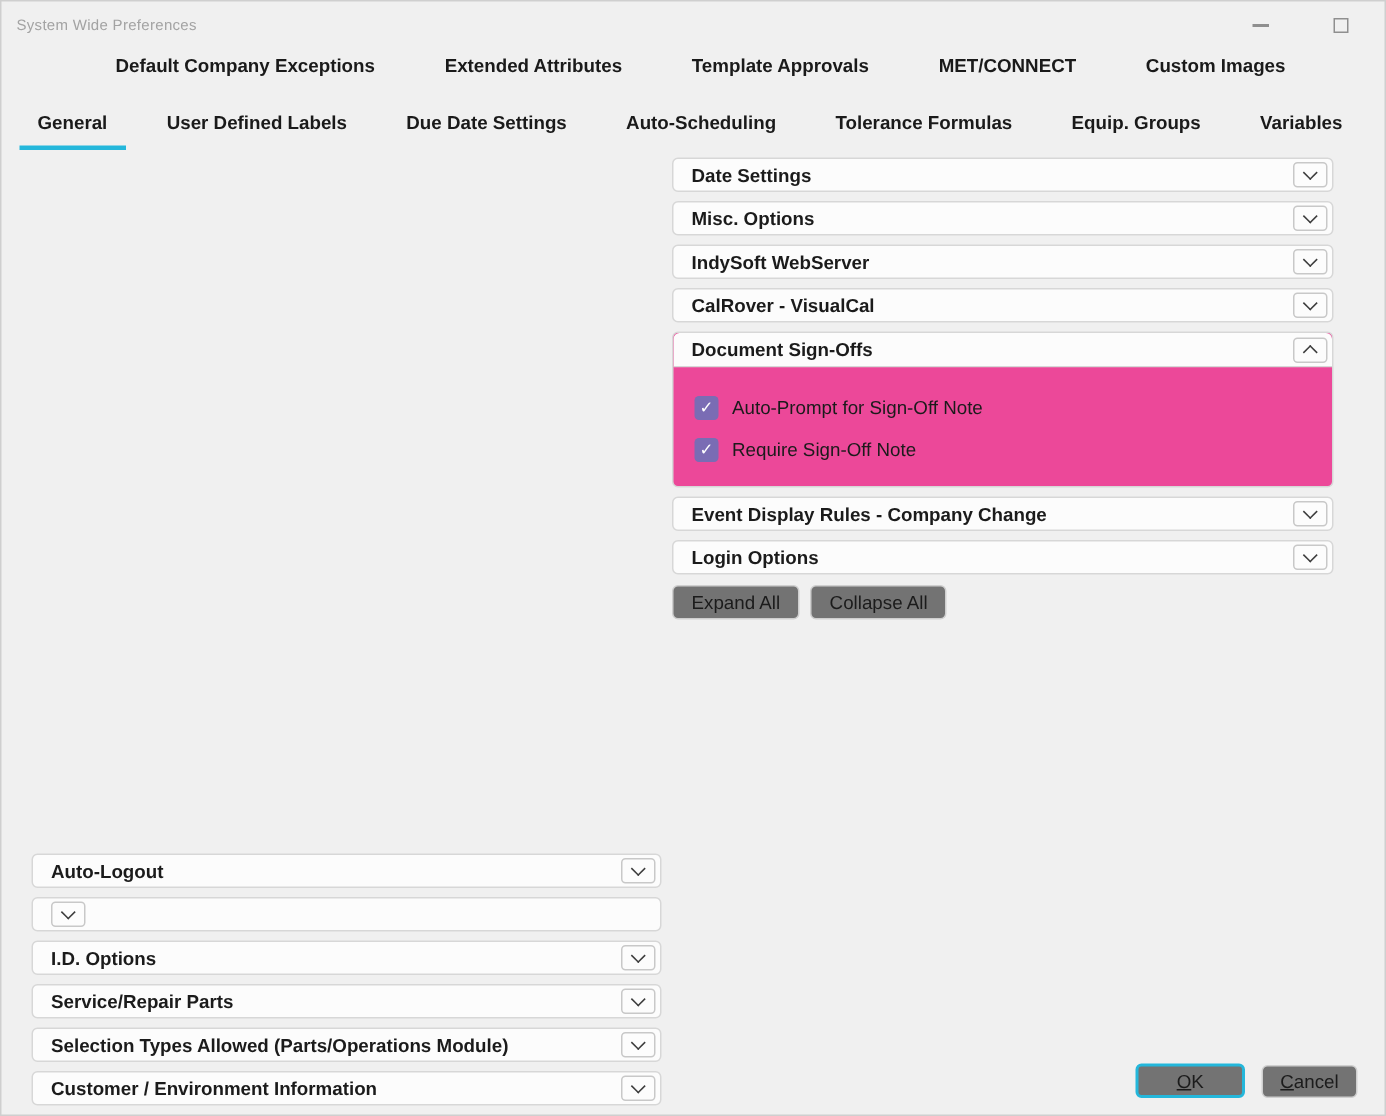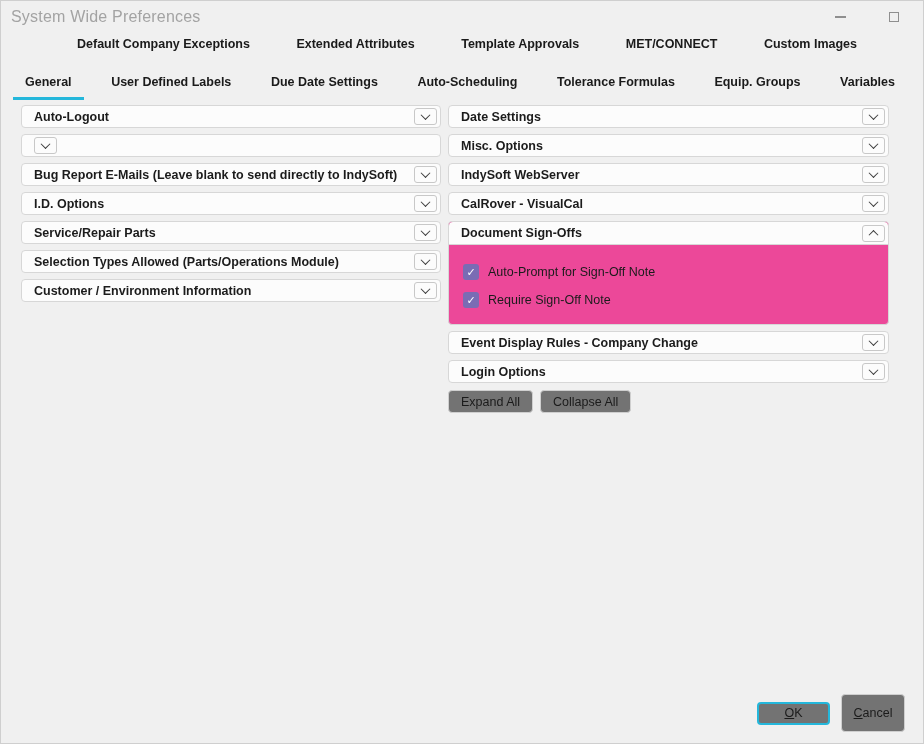--- a/index.html
+++ b/index.html
@@ -14,21 +14,21 @@
     position: absolute; inset: 0;
     background: #f0f0f0;
     border: 1px solid #cfcfcf;
   }
   
   .titlebar {
     position: absolute; top: 0; left: 0; right: 0; height: 32px;
     display: flex; align-items: center;
   }
   .titlebar .title {
-    margin-left: 10px; font-size: 16px; color: #a3a3a3; letter-spacing: 0.2px;
+    margin-left: 10px; font-size: 10px; color: #a3a3a3; letter-spacing: 0.2px;
   }
   .win-controls {
     position: absolute; right: 14px; top: 0; height: 32px;
     display: flex; align-items: center; gap: 24px;
   }
   .win-btn {
     width: 30px; height: 28px; display: flex; align-items: center; justify-content: center;
     cursor: default;
   }
   .min-glyph { width: 11px; height: 2px; background: #8f8f8f; display: inline-block; }
@@ -41,21 +41,21 @@
     font-size: 12.5px; font-weight: bold; color: #1a1a1a;
     padding: 2px 12px 8px 12px; white-space: nowrap; cursor: default;
   }
   .tab.selected { border-bottom: 3px solid var(--accent); }
   
   .content {
     position: absolute; top: 104px; left: 20px; right: 0; bottom: 0;
     display: flex;
   }
   .col { display: flex; flex-direction: column; }
-  .col.left  { width: 420px; margin-right: 7px; }
+  .col.left  { width: 420px; margin-right: 7px; justify-content: flex-end; }
   .col.right { width: 441px; }
   .bar {
     height: 23px; margin-bottom: 6px; flex: none;
     background: #fcfcfc;
     border: 1px solid #d7d7d7; border-radius: 4px;
     display: flex; align-items: center;
     padding: 0 3px 0 12px;
     cursor: default;
   }
   .bar-label { flex: 1; font-size: 12.5px; font-weight: bold; color: #1b1b1b; white-space: nowrap; overflow: hidden; }
@@ -97,21 +97,21 @@
     font-family: "Liberation Sans", sans-serif;
     font-size: 12.5px; color: #1b1b1b;
     padding: 0 12px; display: flex; align-items: center; justify-content: center;
     cursor: default;
   }
   .footer {
     position: absolute; right: 18px; bottom: 11px;
     display: flex; gap: 11px; align-items: center;
   }
   .btn.ok { border: 2px solid var(--accent); width: 73px; height: 23px; margin-left: 40px; }
-  .btn.cancel { width: 64px; height: 38px; }
+  .btn.cancel { width: 64px; height: 22px; }
   .accesskey-label { display: block; }
   .accesskey-label::first-letter { text-decoration: underline; }
   :root { --accent: #24b7db; --check-purple: #7a6cb4; }
 </style>
 </head>
 <body>
 
 <div class="window">
 
   <div class="titlebar">
@@ -147,26 +147,20 @@
   <div class="content">
 
     <div class="col left">
       <div class="bar">
         <span class="bar-label">Auto-Logout</span>
         <span class="chev-btn">
             <i class="chev down"></i>
           </span>
       </div>
       <div class="bar">
-        <span class="chev-btn">
-            <i class="chev down"></i>
-          </span>
-      </div>
-      <div class="bar">
-        <span class="bar-label">Bug Report E-Mails (Leave blank to send directly to IndySoft)</span>
         <span class="chev-btn">
             <i class="chev down"></i>
           </span>
       </div>
       <div class="bar">
         <span class="bar-label">I.D. Options</span>
         <span class="chev-btn">
             <i class="chev down"></i>
           </span>
       </div>

